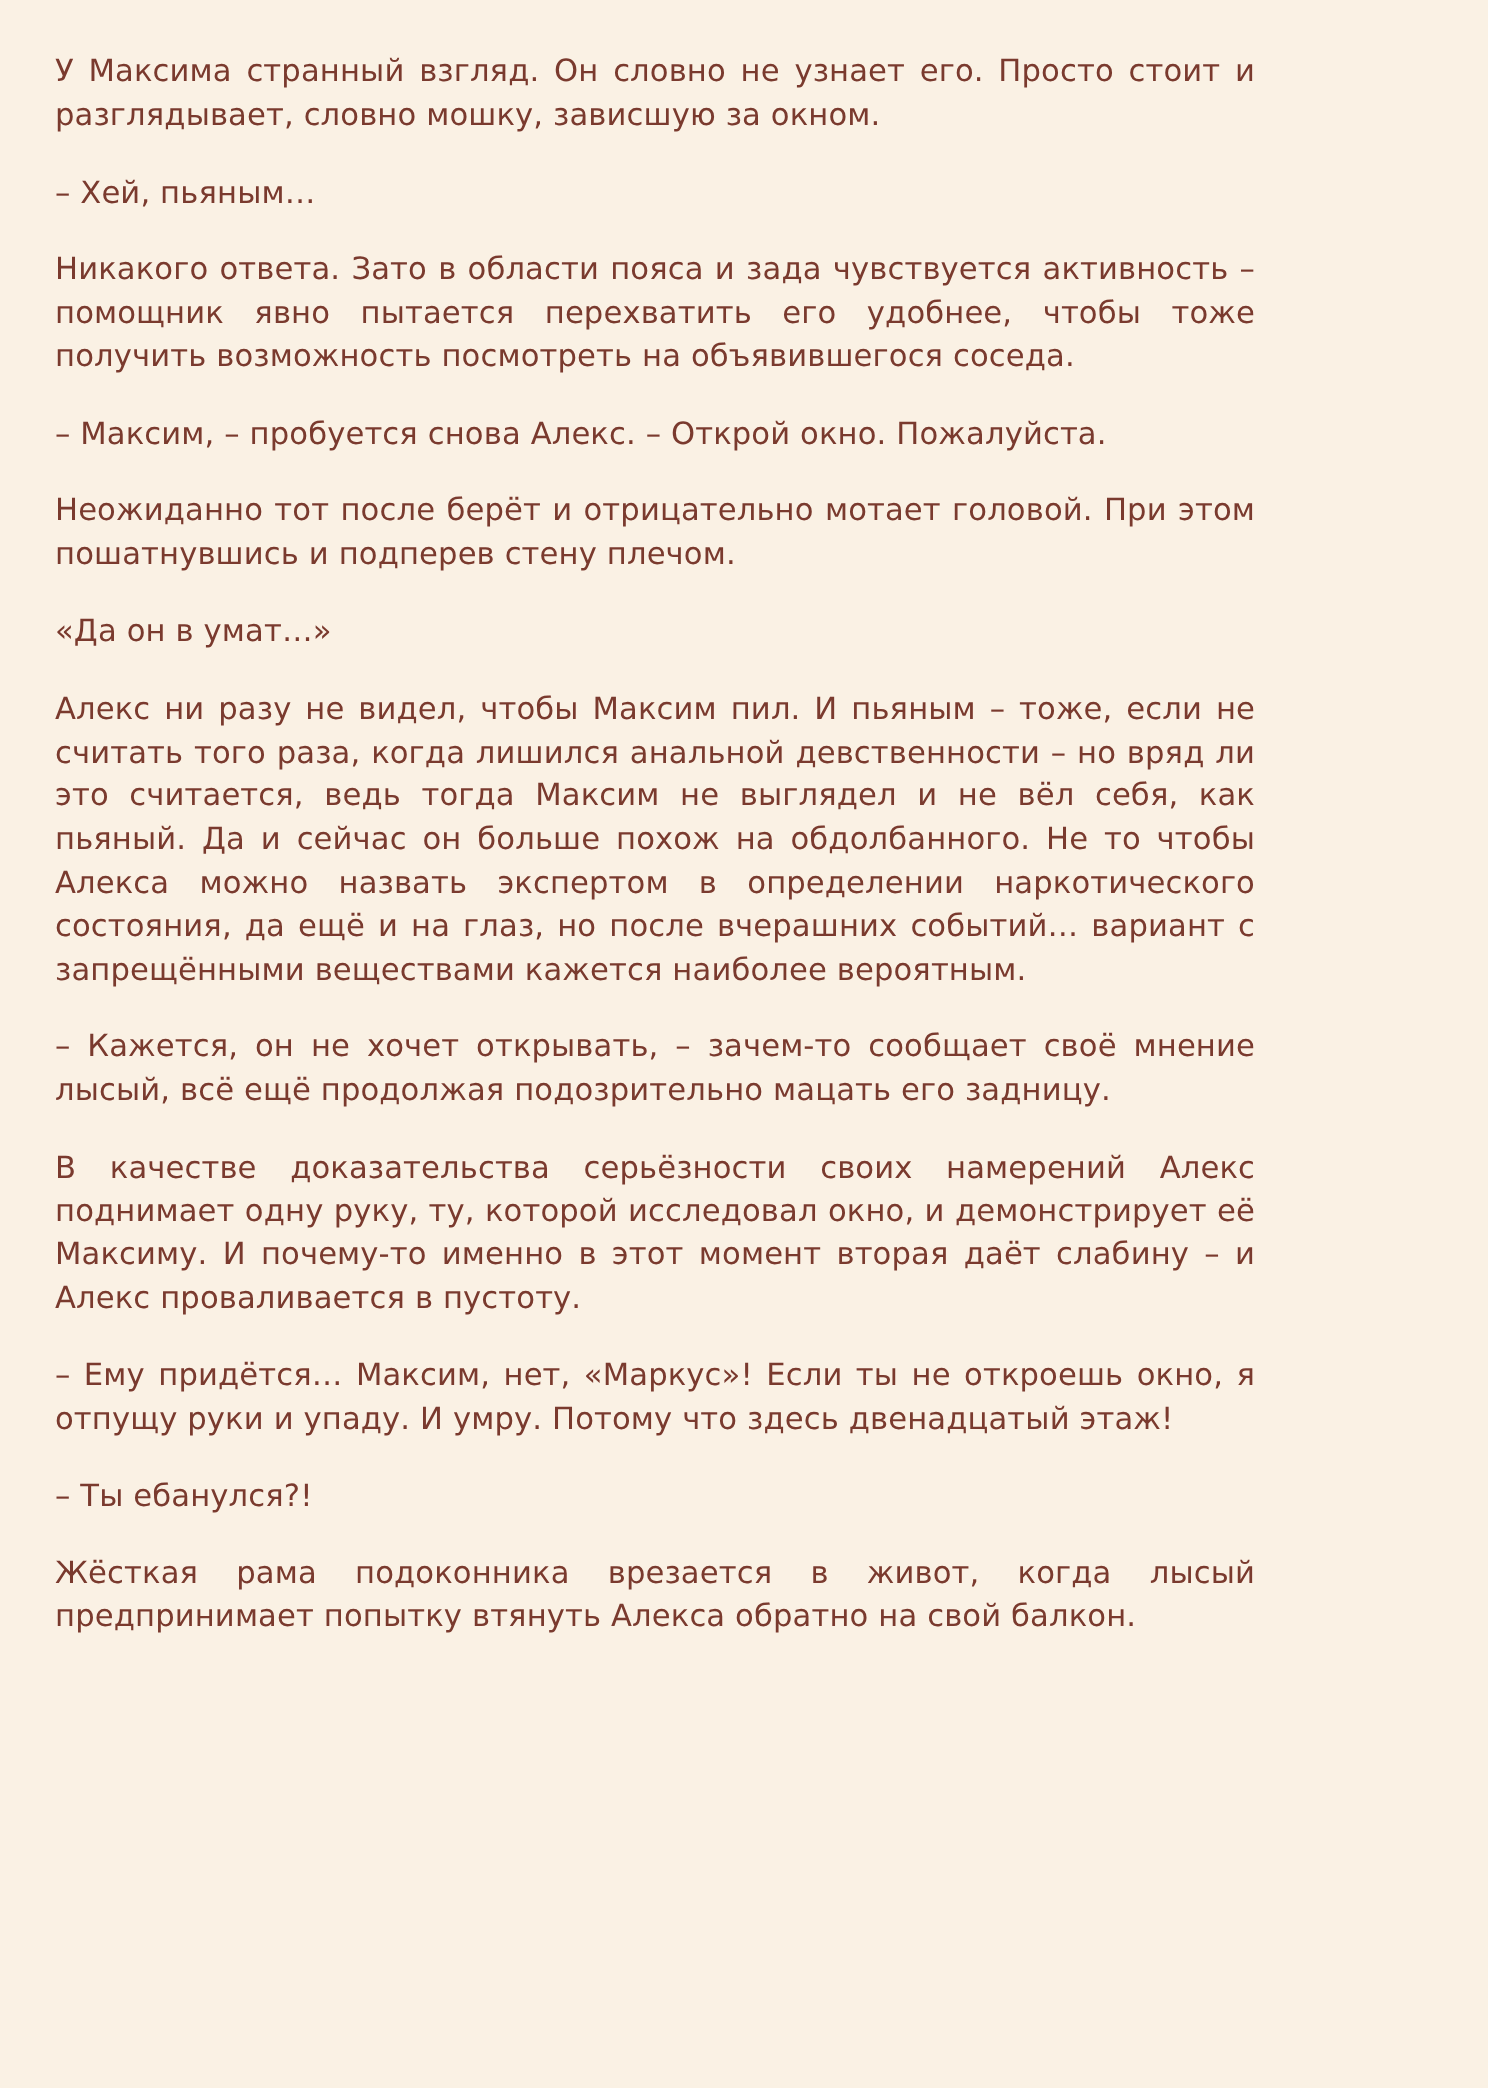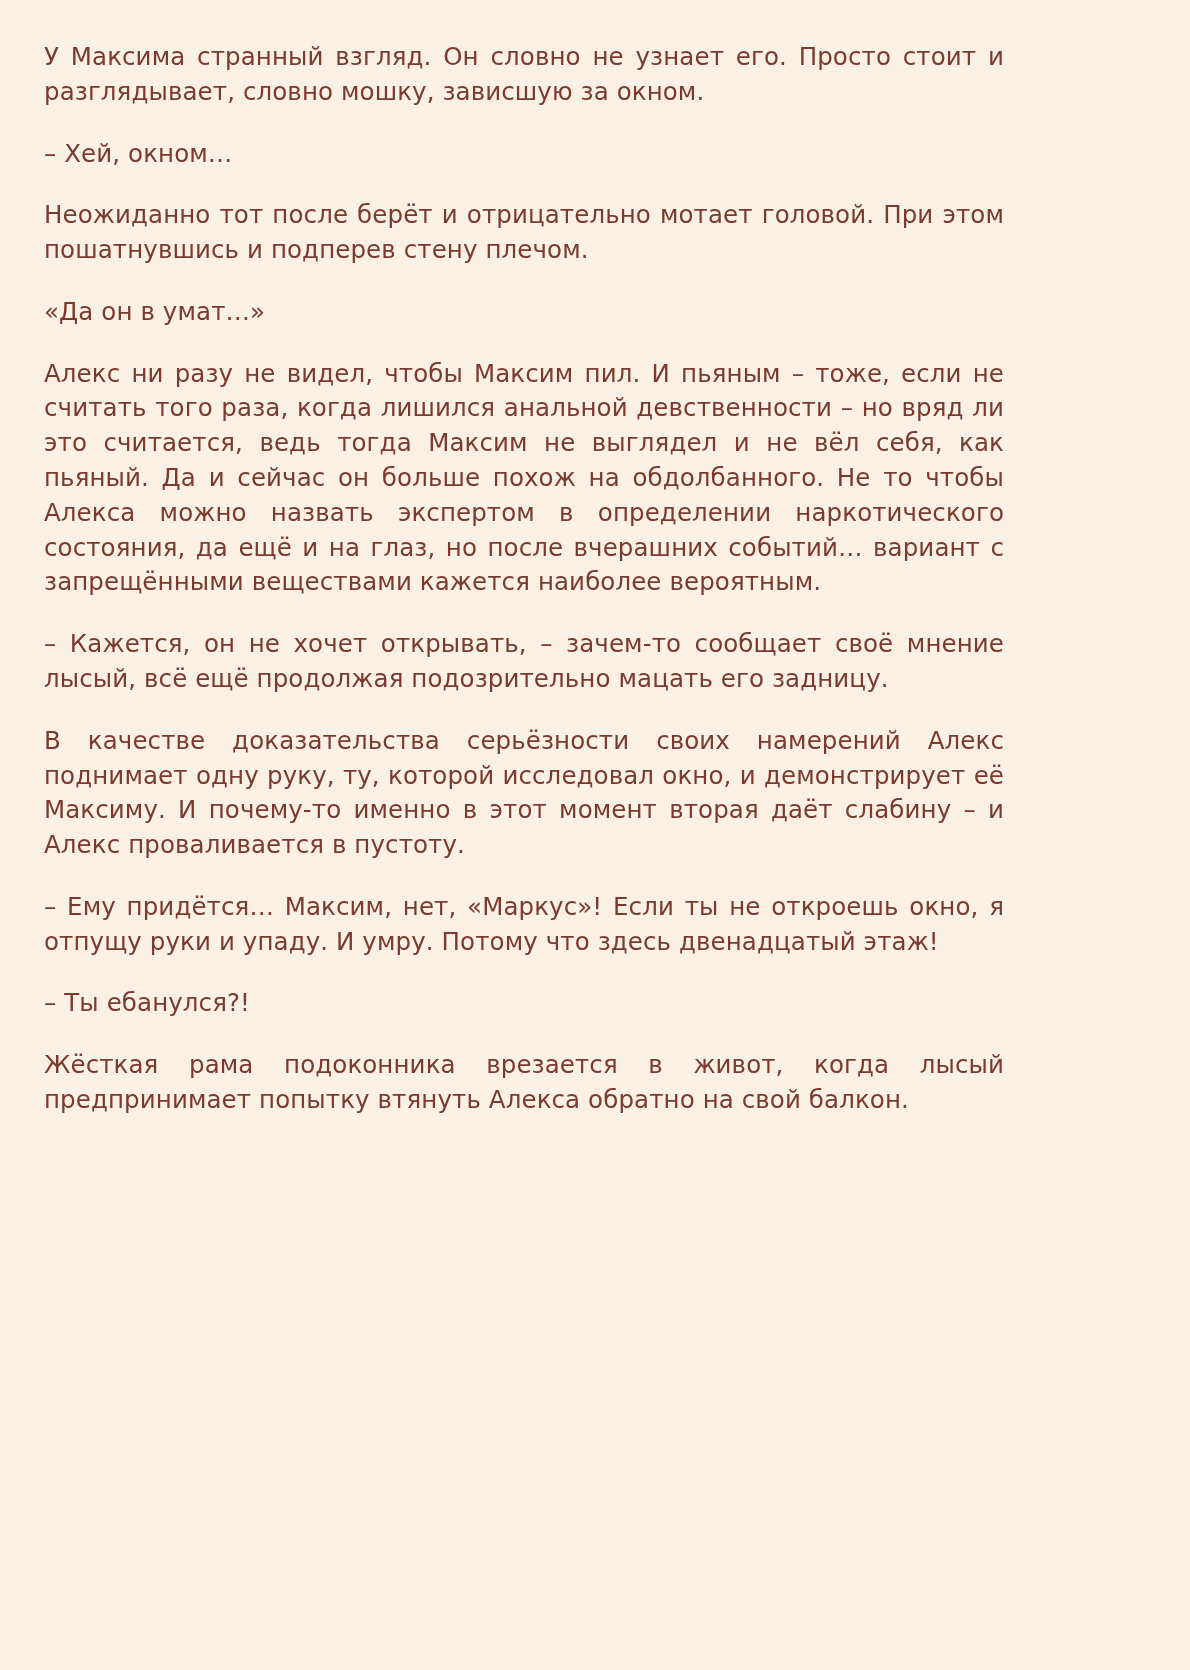--- a/index.html
+++ b/index.html
@@ -30,21 +30,23 @@
   }
   .para:last-child {
     margin-bottom: 16px;
   }
 </style>
 </head>
 <body>
 
 <div class="page">
   <p class="para">У Максима странный взгляд. Он словно не узнает его. Просто стоит и разглядывает, словно мошку, зависшую за окном.</p>
-  <p class="para">– Хей, окном…</p>
+  <p class="para">– Хей, пьяным…</p>
+  <p class="para">Никакого ответа. Зато в области пояса и зада чувствуется активность – помощник явно пытается перехватить его удобнее, чтобы тоже получить возможность посмотреть на объявившегося соседа.</p>
+  <p class="para">– Максим, – пробуется снова Алекс. – Открой окно. Пожалуйста.</p>
   <p class="para">Неожиданно тот после берёт и отрицательно мотает головой. При этом пошатнувшись и подперев стену плечом.</p>
   <p class="para">«Да он в умат…»</p>
   <p class="para">Алекс ни разу не видел, чтобы Максим пил. И пьяным – тоже, если не считать того раза, когда лишился анальной девственности – но вряд ли это считается, ведь тогда Максим не выглядел и не вёл себя, как пьяный. Да и сейчас он больше похож на обдолбанного. Не то чтобы Алекса можно назвать экспертом в определении наркотического состояния, да ещё и на глаз, но после вчерашних событий… вариант с запрещёнными веществами кажется наиболее вероятным.</p>
   <p class="para">– Кажется, он не хочет открывать, – зачем-то сообщает своё мнение лысый, всё ещё продолжая подозрительно мацать его задницу.</p>
   <p class="para">В качестве доказательства серьёзности своих намерений Алекс поднимает одну руку, ту, которой исследовал окно, и демонстрирует её Максиму. И почему-то именно в этот момент вторая даёт слабину – и Алекс проваливается в пустоту.</p>
   <p class="para">– Ему придётся… Максим, нет, «Маркус»! Если ты не откроешь окно, я отпущу руки и упаду. И умру. Потому что здесь двенадцатый этаж!</p>
   <p class="para">– Ты ебанулся?!</p>
   <p class="para">Жёсткая рама подоконника врезается в живот, когда лысый предпринимает попытку втянуть Алекса обратно на свой балкон.</p>
 </div>
 

